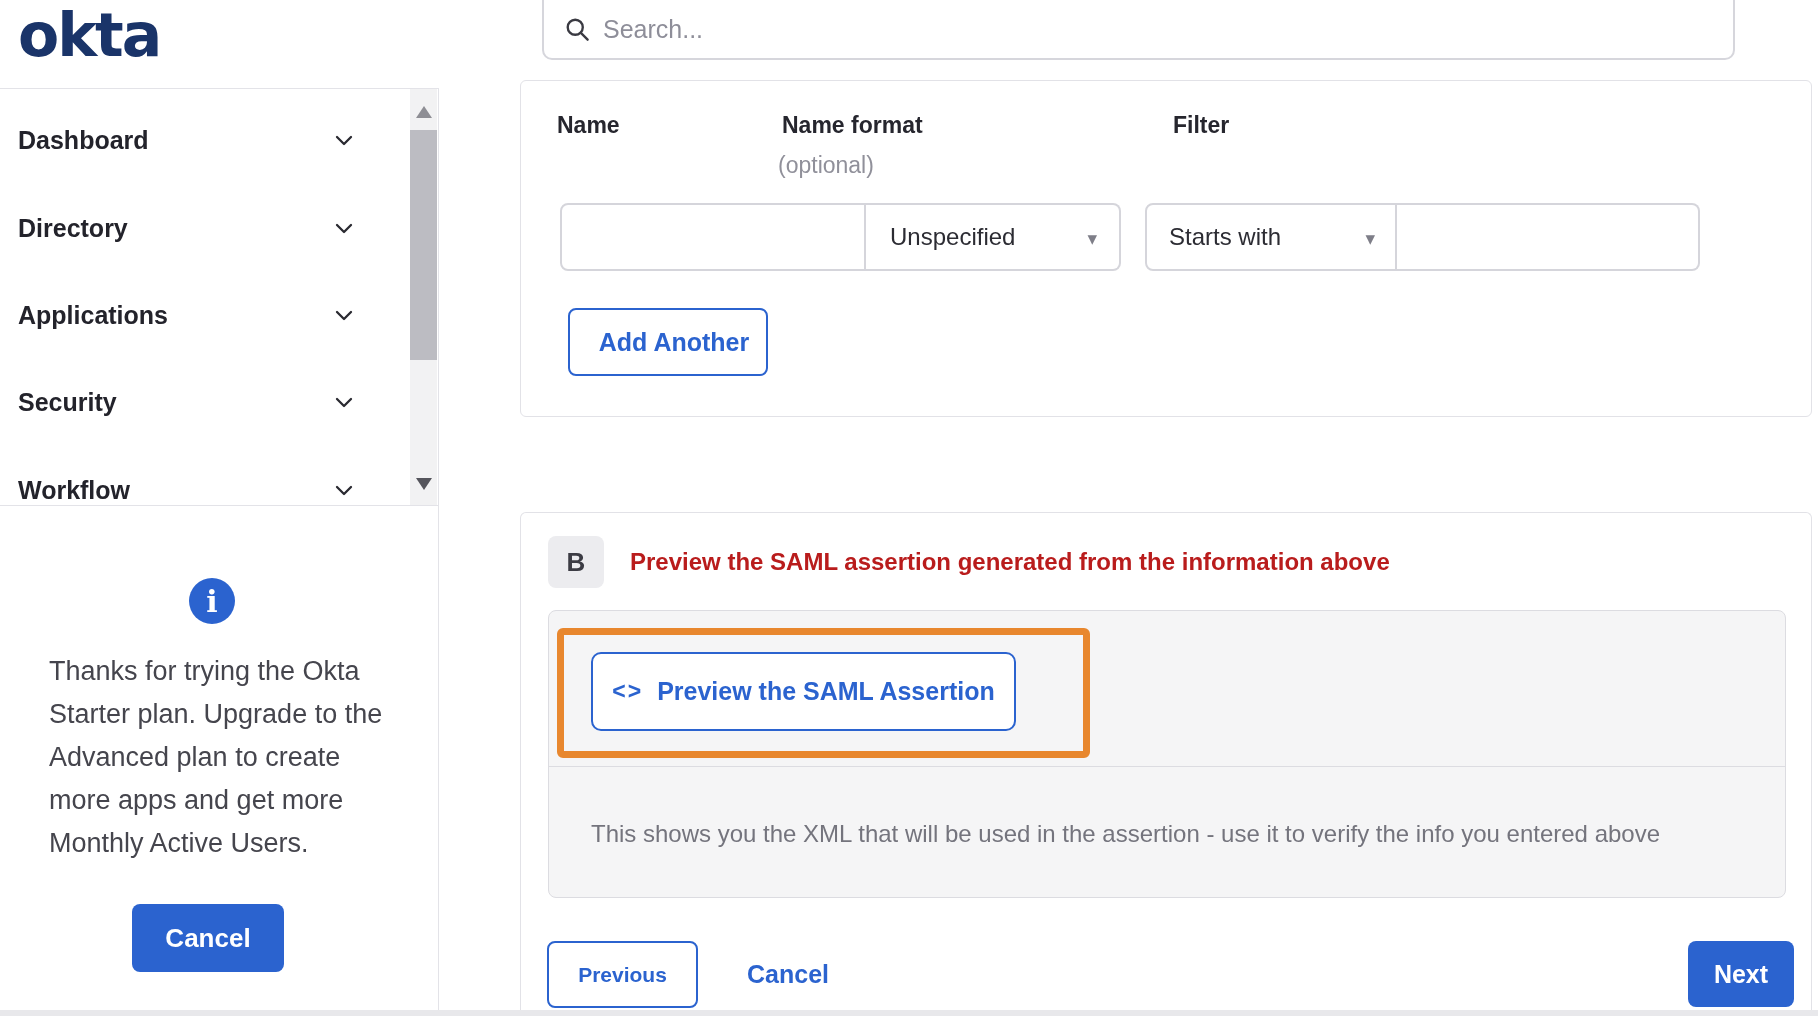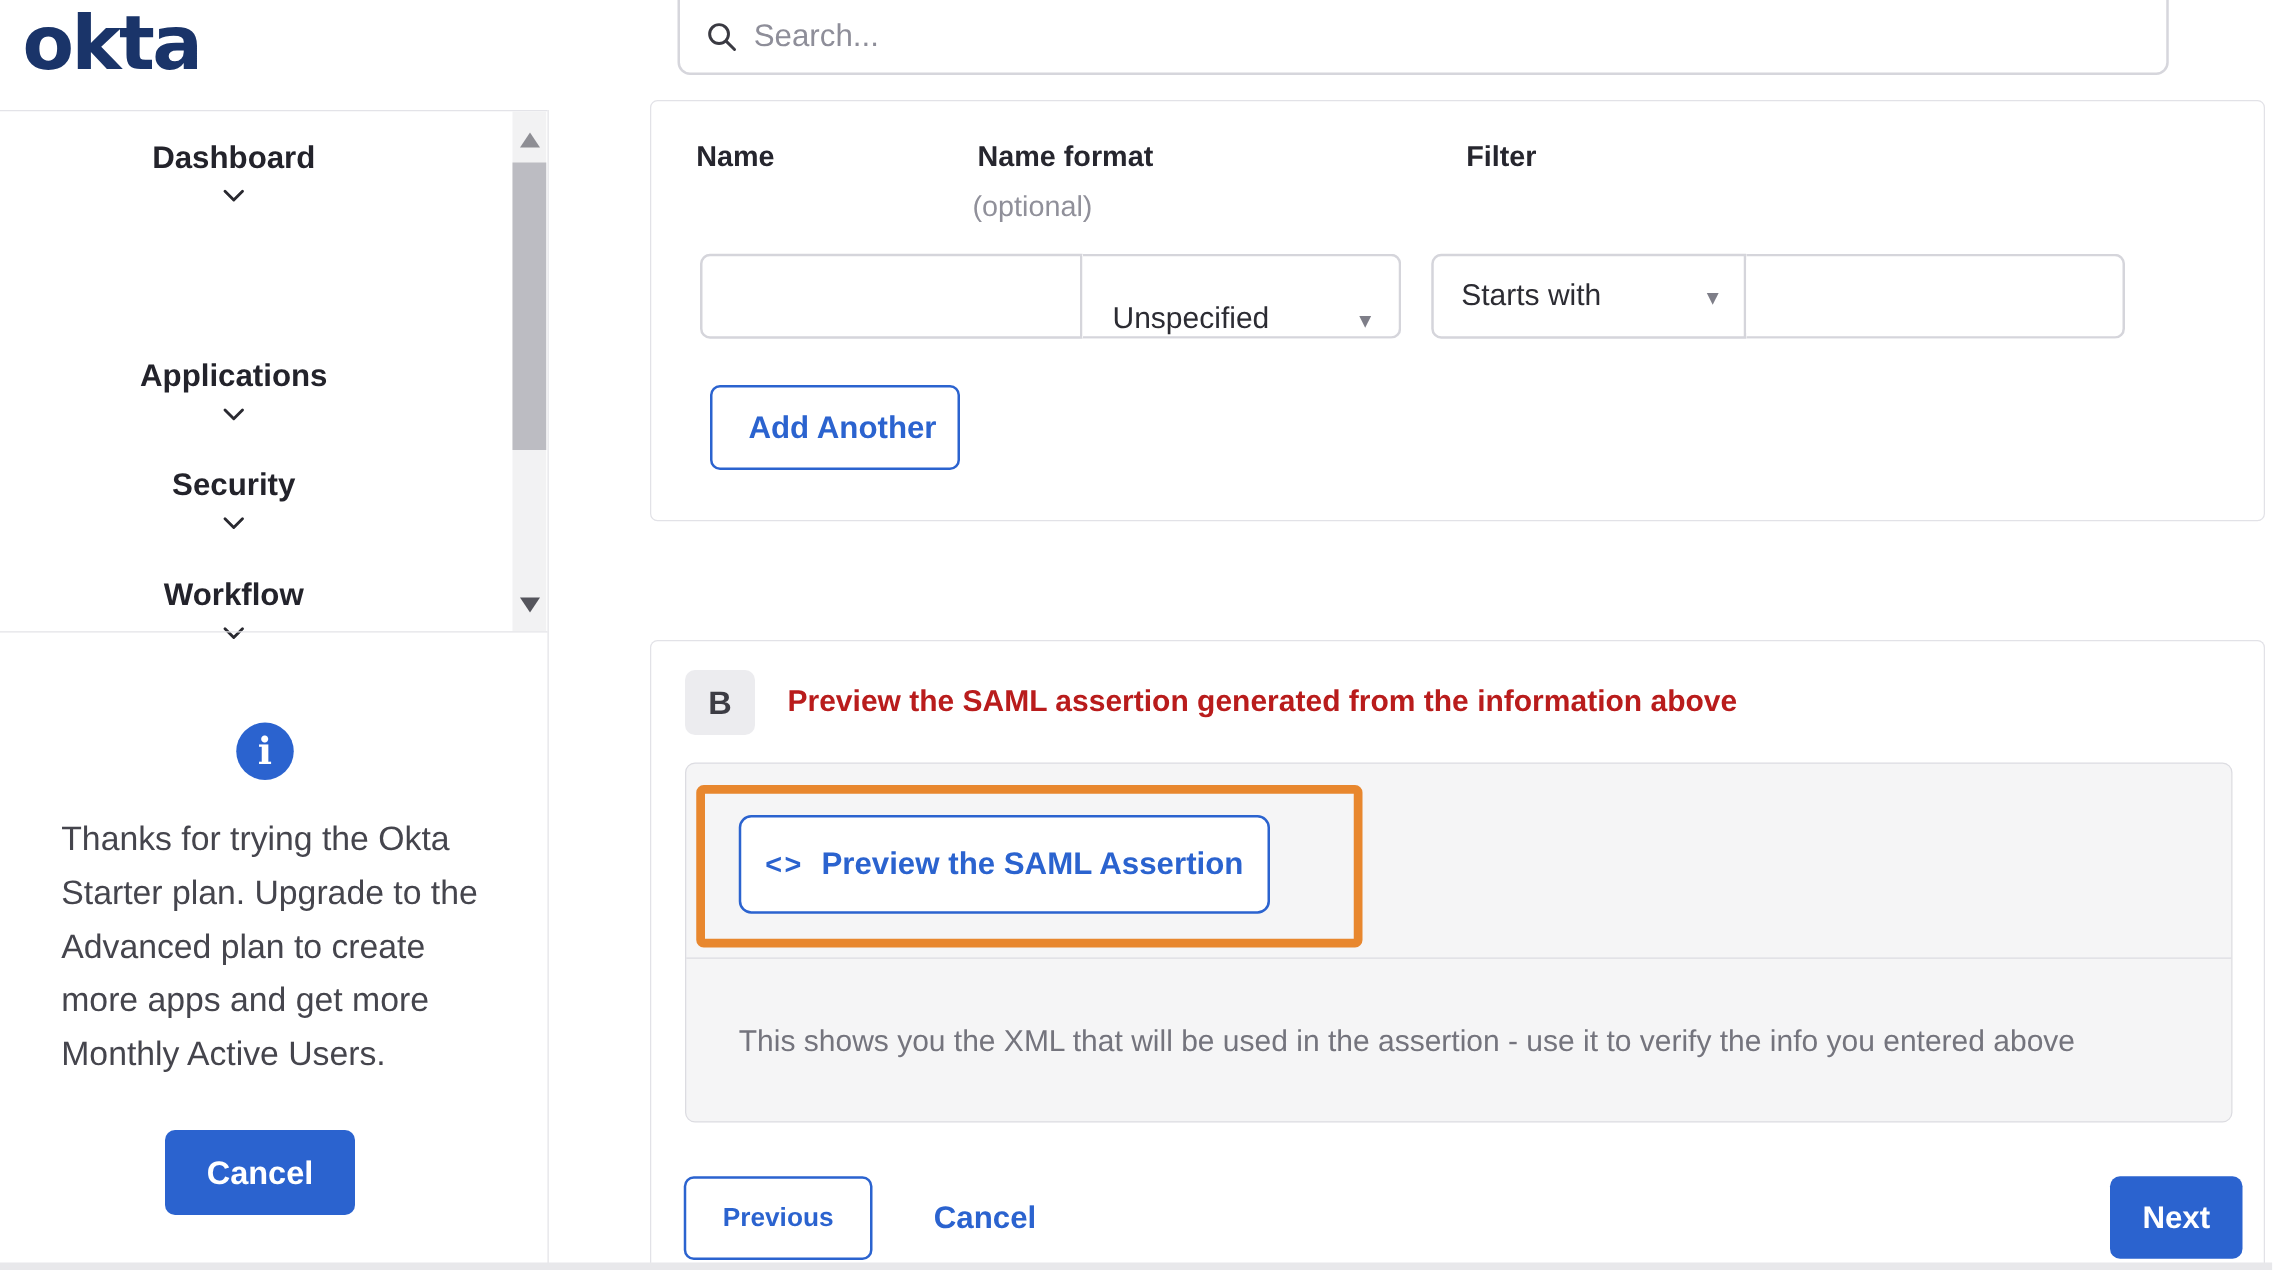--- a/index.html
+++ b/index.html
@@ -22,21 +22,21 @@
   .search-input{border:none;outline:none;background:transparent;margin-left:12px;
     font-size:25px;color:#33333a;width:1050px;font-family:inherit;}
   .search-input::placeholder{color:#8e8e99;opacity:1;}
 
   
   .sb-top-border{position:absolute;left:0;top:88px;width:438px;height:1px;background:#e3e3e8;}
   .sb-right-border{position:absolute;left:438px;top:88px;width:1px;height:928px;background:#e3e3e8;}
   .sb-bottom-border{position:absolute;left:0;top:505px;width:438px;height:1px;background:#e3e3e8;}
   .nav-item{position:absolute;left:0;width:408px;height:56px;display:flex;
     justify-content:space-between;align-items:center;padding:0 52px 0 18px;
-    font-size:25px;font-weight:600;color:#23232b;cursor:pointer;background:#fff;flex-direction:column;}
+    font-size:25px;font-weight:600;color:#23232b;cursor:pointer;background:#fff;}
   .nav-item:nth-of-type(1){top:112px;}
   .nav-0{top:112px;} .nav-1{top:200px;} .nav-2{top:287px;} .nav-3{top:374px;} .nav-4{top:462px;}
 
   .scroll-track{position:absolute;left:410px;top:89px;width:27px;height:416px;background:#f2f2f3;}
   .scroll-up{position:absolute;left:416px;top:106px;width:0;height:0;cursor:pointer;
     border-left:8px solid transparent;border-right:8px solid transparent;
     border-bottom:12px solid #8e8e94;}
   .scroll-thumb{position:absolute;left:410px;top:130px;width:27px;height:230px;background:#bcbcc2;cursor:grab;}
   .scroll-down{position:absolute;left:416px;top:478px;width:0;height:0;cursor:pointer;
     border-left:8px solid transparent;border-right:8px solid transparent;
@@ -60,21 +60,21 @@
 
   
   .lbl{position:absolute;top:112px;font-size:23px;font-weight:700;color:#26262e;}
   .lbl-name{left:557px;} .lbl-format{left:782px;} .lbl-filter{left:1173px;}
   .lbl-optional{position:absolute;left:778px;top:152px;font-size:23px;font-weight:400;color:#90909a;}
 
   .field{position:absolute;top:203px;height:68px;background:#fff;border:2px solid #d5d5db;
     font-size:24px;color:#2c2c33;}
   .name-input{left:560px;width:306px;border-radius:8px 0 0 8px;padding:0 16px;outline:none;font-family:inherit;}
   .format-select{left:866px;width:255px;border-left:none;border-radius:0 8px 8px 0;
-    display:flex;align-items:flex-end;justify-content:space-between;padding:0 22px 0 24px;cursor:pointer;}
+    display:flex;align-items:center;justify-content:space-between;padding:0 22px 0 24px;cursor:pointer;}
   .starts-select{left:1145px;width:252px;border-radius:8px 0 0 8px;
     display:flex;align-items:center;justify-content:space-between;padding:0 20px 0 22px;cursor:pointer;gap:12px;}
   .filter-input{left:1397px;width:303px;border-left:none;border-radius:0 8px 8px 0;padding:0 16px;outline:none;font-family:inherit;}
   .caret::after{content:"▾";font-size:19px;color:#7e7e88;}
 
   .add-another{position:absolute;left:568px;top:308px;width:200px;height:68px;background:#fff;
     border:2px solid var(--accent);border-radius:8px;color:var(--accent);
     font-size:25px;font-weight:700;display:flex;align-items:center;justify-content:center;cursor:pointer;padding-left:12px;}
 
   
@@ -125,20 +125,26 @@
 
   <div class="sb-top-border"></div>
   <div class="sb-right-border"></div>
 
   <div class="nav-item nav-0">
     <span>Dashboard</span>
     <svg width="24" height="24" viewBox="0 0 24 24">
       <path d="M5 9l7 7 7-7" fill="none" stroke="#2a2a31" stroke-width="2.3" stroke-linecap="round" stroke-linejoin="round"></path>
     </svg>
   </div>
+  <div class="nav-item nav-1">
+    <span>Directory</span>
+    <svg width="24" height="24" viewBox="0 0 24 24">
+      <path d="M5 9l7 7 7-7" fill="none" stroke="#2a2a31" stroke-width="2.3" stroke-linecap="round" stroke-linejoin="round"></path>
+    </svg>
+  </div>
   <div class="nav-item nav-2">
     <span>Applications</span>
     <svg width="24" height="24" viewBox="0 0 24 24">
       <path d="M5 9l7 7 7-7" fill="none" stroke="#2a2a31" stroke-width="2.3" stroke-linecap="round" stroke-linejoin="round"></path>
     </svg>
   </div>
   <div class="nav-item nav-3">
     <span>Security</span>
     <svg width="24" height="24" viewBox="0 0 24 24">
       <path d="M5 9l7 7 7-7" fill="none" stroke="#2a2a31" stroke-width="2.3" stroke-linecap="round" stroke-linejoin="round"></path>

